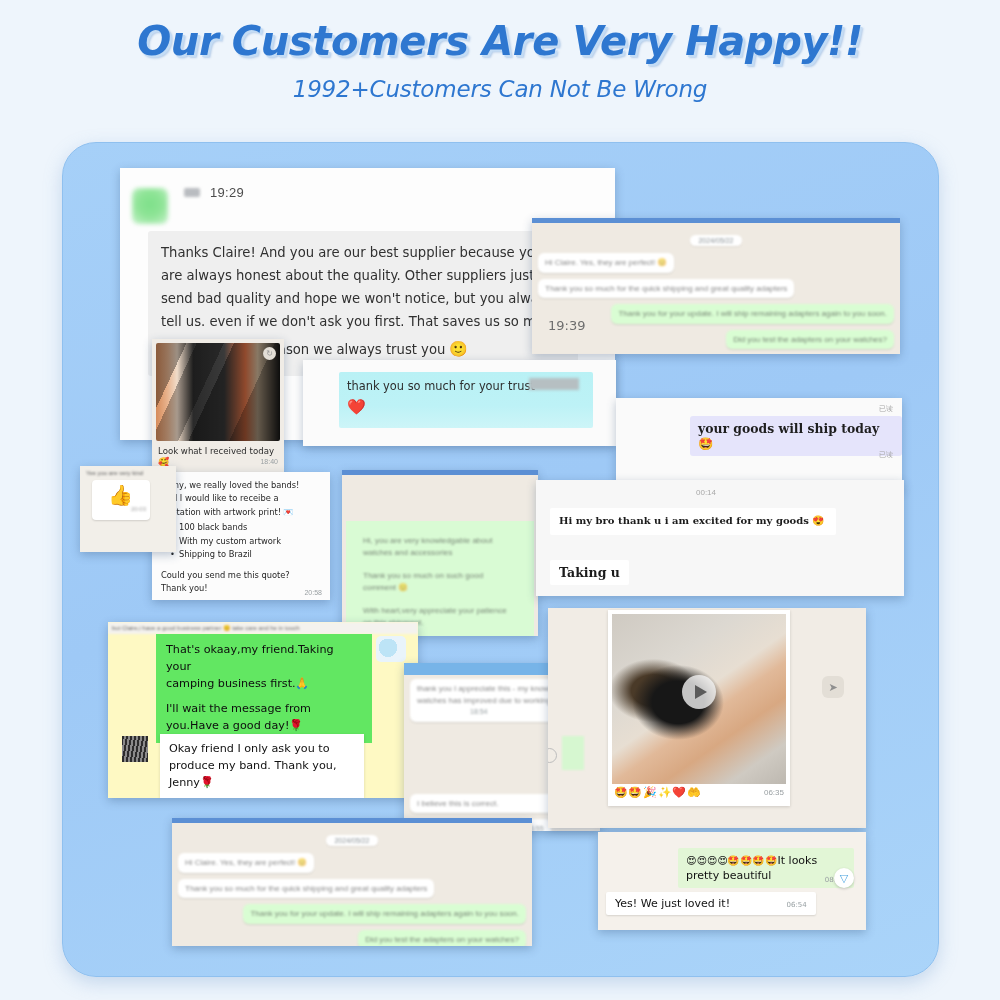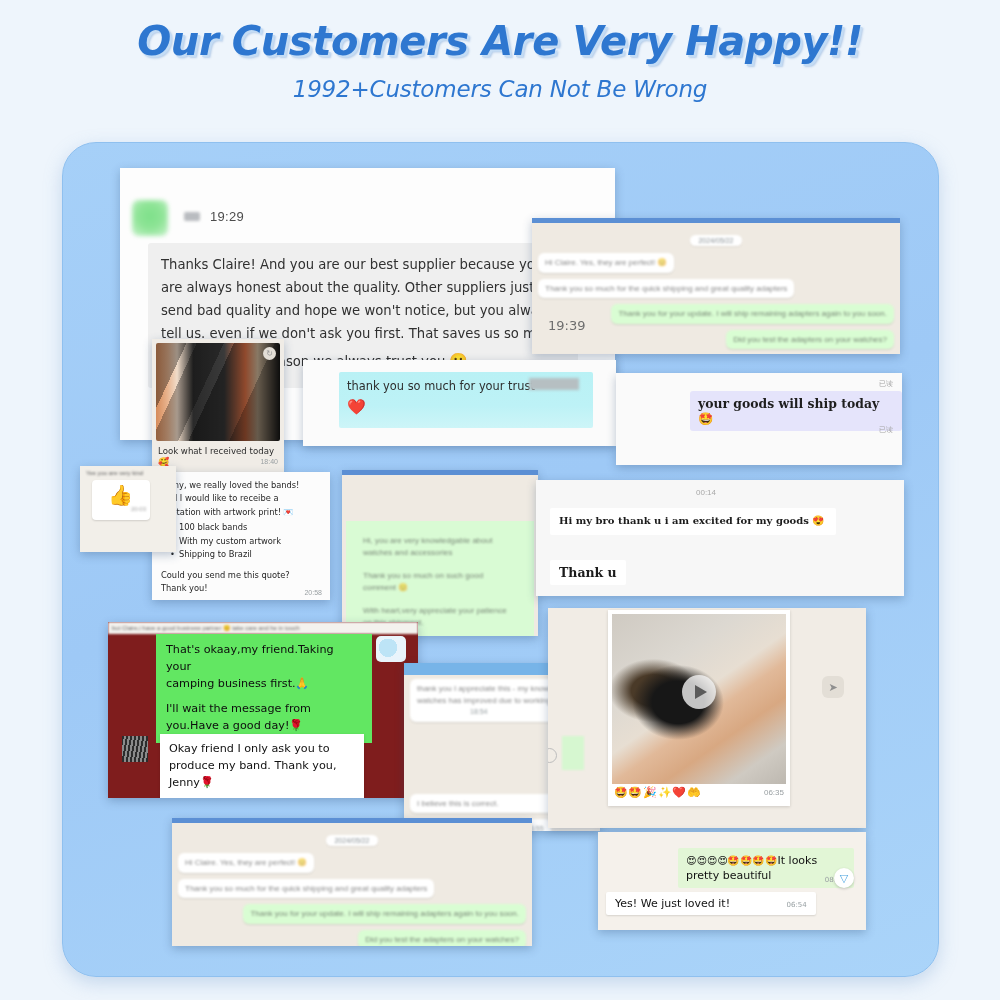--- a/index.html
+++ b/index.html
@@ -62,21 +62,21 @@
     filter:blur(1.1px);box-shadow:0 1px 1px rgba(0,0,0,.08);
   }
   .row{display:block;margin:4px 6px;}
   .row.r{text-align:right;}
 
   
   #card-thanks-claire{
     left:120px;top:168px;width:495px;height:272px;
     background:#fdfdfd;
   }
-  #card-thanks-claire .hdr{display:flex;align-items:center;padding:14px 0 0 12px;margin-top:12px;}
+  #card-thanks-claire .hdr{display:flex;align-items:flex-start;padding:14px 0 0 12px;}
   .avatar-green{
     width:36px;height:36px;border-radius:7px;
     background:radial-gradient(circle at 50% 45%,#7ee08a 0%,#8ee496 45%,#c9f2cd 100%);
     filter:blur(2px);flex:0 0 auto;margin-top:6px;
   }
   .namerow{margin-left:16px;display:flex;align-items:center;gap:10px;padding-top:3px;}
   .nameblur{width:16px;height:9px;background:#b9bcc0;filter:blur(1.6px);border-radius:2px;}
   .time-1929{font-size:13px;color:#4c4c4c;letter-spacing:.3px;}
   .bigbubble{
     margin:7px 0 0 28px;width:404px;background:#efefef;border-radius:3px;
@@ -145,21 +145,21 @@
   .thumbs-bubble{
     background:#fff;border-radius:4px;width:58px;height:40px;margin:4px 0 0 12px;
     box-shadow:0 1px 2px rgba(0,0,0,.14);text-align:center;
   }
   .thumbs-emoji{font-size:20px;line-height:30px;}
 
   
   #card-good-comment{left:342px;top:470px;width:196px;height:166px;}
 
   
-  #card-ship{left:616px;top:373px;width:286px;height:92px;background:#fafafa;}
+  #card-ship{left:616px;top:398px;width:286px;height:92px;background:#fafafa;}
   .ship-bubble{
     position:absolute;left:74px;top:18px;background:#e5e4fb;border-radius:3px;
     padding:5px 8px;font-size:12.4px;color:#1e1e1e;font-weight:bold;
     font-family:"DejaVu Serif", serif;
   }
   .readmark{position:absolute;right:9px;font-size:7px;color:#a6a6a6;}
 
   
   #card-bro{left:536px;top:480px;width:368px;height:116px;background:#f7f7f7;}
   .bro-time{position:absolute;left:160px;top:8px;font-size:8px;color:#a9a9a9;}
@@ -168,21 +168,21 @@
     padding:6px 9px;font-size:10px;line-height:1.46;color:#1c1c1c;font-weight:bold;
     font-family:"DejaVu Serif", serif;
   }
   .bro-b2{
     position:absolute;left:14px;top:80px;background:#fff;border-radius:2px;
     padding:5px 9px;font-size:12.5px;color:#1c1c1c;font-weight:bold;
     font-family:"DejaVu Serif", serif;
   }
 
   
-  #card-camping{left:108px;top:622px;width:310px;height:176px;background:#7f1d1d;}
+  #card-camping{left:108px;top:622px;width:310px;height:176px;background:#fef9c3;}
   .green-bubble{
     position:absolute;left:48px;top:12px;width:196px;
     background:#62e762;padding:8px 10px;
     font-family:"DejaVu Sans", sans-serif;
     font-size:11.2px;line-height:1.5;color:#0d0d0d;
   }
   .sticker{
     position:absolute;right:12px;top:14px;width:30px;height:26px;
     background:radial-gradient(circle at 40% 45%,#bde4f6 0 40%,#e9f4fb 40% 100%);
     filter:blur(.7px);border-radius:5px;
@@ -366,21 +366,21 @@
   </div>
   <div class="readmark" style="top:52px;">已读</div>
 </div>
 
 <div class="card" id="card-bro">
   <div class="bro-time">00:14</div>
   <div class="bro-b1">
     <span>Hi my bro thank u i am excited for my goods</span>
     <span>😍</span>
   </div>
-  <div class="bro-b2">Thank u</div>
+  <div class="bro-b2">Taking u</div>
 </div>
 
 <div class="card" id="card-camping">
   <div class="topnote">but Claire,i have a good business partner 😊 take care and he in touch</div>
   <div class="green-bubble">
     <div>That's okaay,my friend.Taking your</div>
     <div><span>camping business first.</span><span>🙏</span></div>
     <div style="height:9px;"></div>
     <div>I'll wait the message from</div>
     <div><span>you.Have a good day!</span><span>🌹</span></div>

